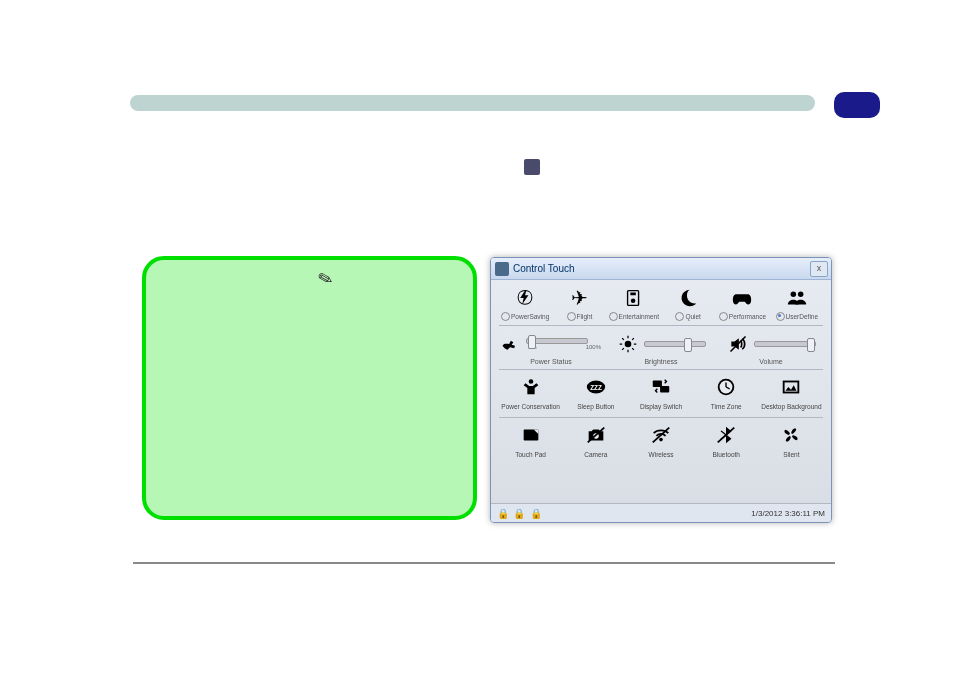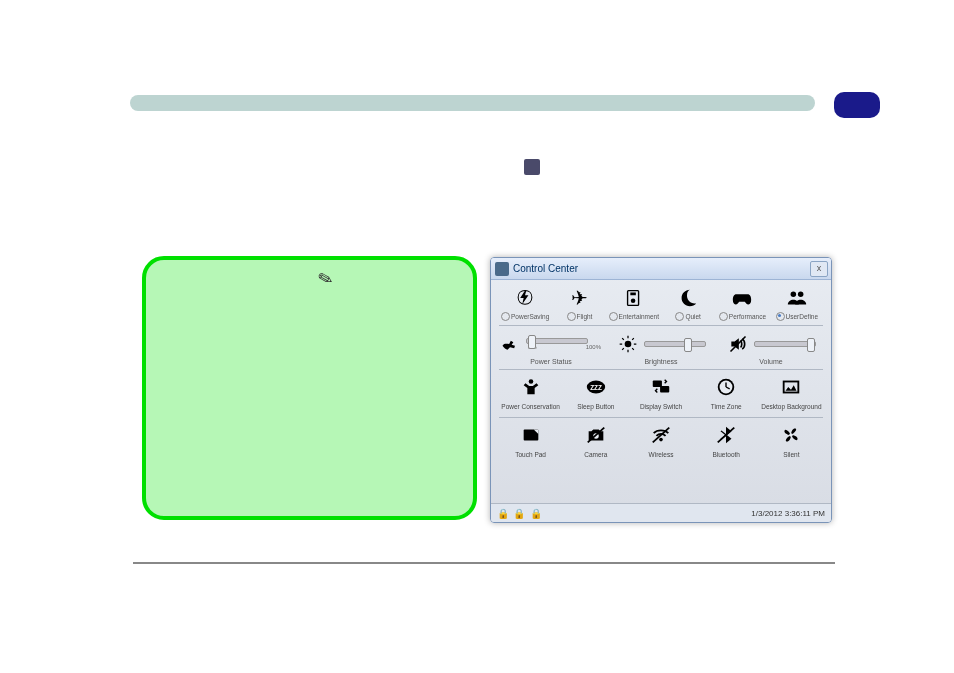--- a/index.html
+++ b/index.html
@@ -275,21 +275,21 @@
 <div class="blue-pill"></div>
 <div class="small-icon"></div>
 
 <div class="green-box">
   <span class="pen-icon">✎</span>
 </div>
 
 <div class="control-window">
   <div class="title-bar">
     <div class="title-icon"></div>
-    <div class="title-text">Control Center</div>
+    <div class="title-text">Control Touch</div>
     <div class="close-btn">x</div>
   </div>
   <div class="cc-body">
 
     <div class="mode-row">
       <div class="mode-item">
         <div class="mode-icon">
           <svg width="22" height="22" viewBox="0 0 24 24">
               <path fill="#000" d="M12 2L5 13h5l-2 9 9-13h-5l2-7z" transform="scale(0.75) translate(4 3)"></path>
               <path fill="none" stroke="#000" stroke-width="1.5" d="M12 2C6 2 2 6 2 12s4 10 10 10 10-4 10-10S18 2 12 2z" transform="scale(0.75) translate(4 3)"></path>

